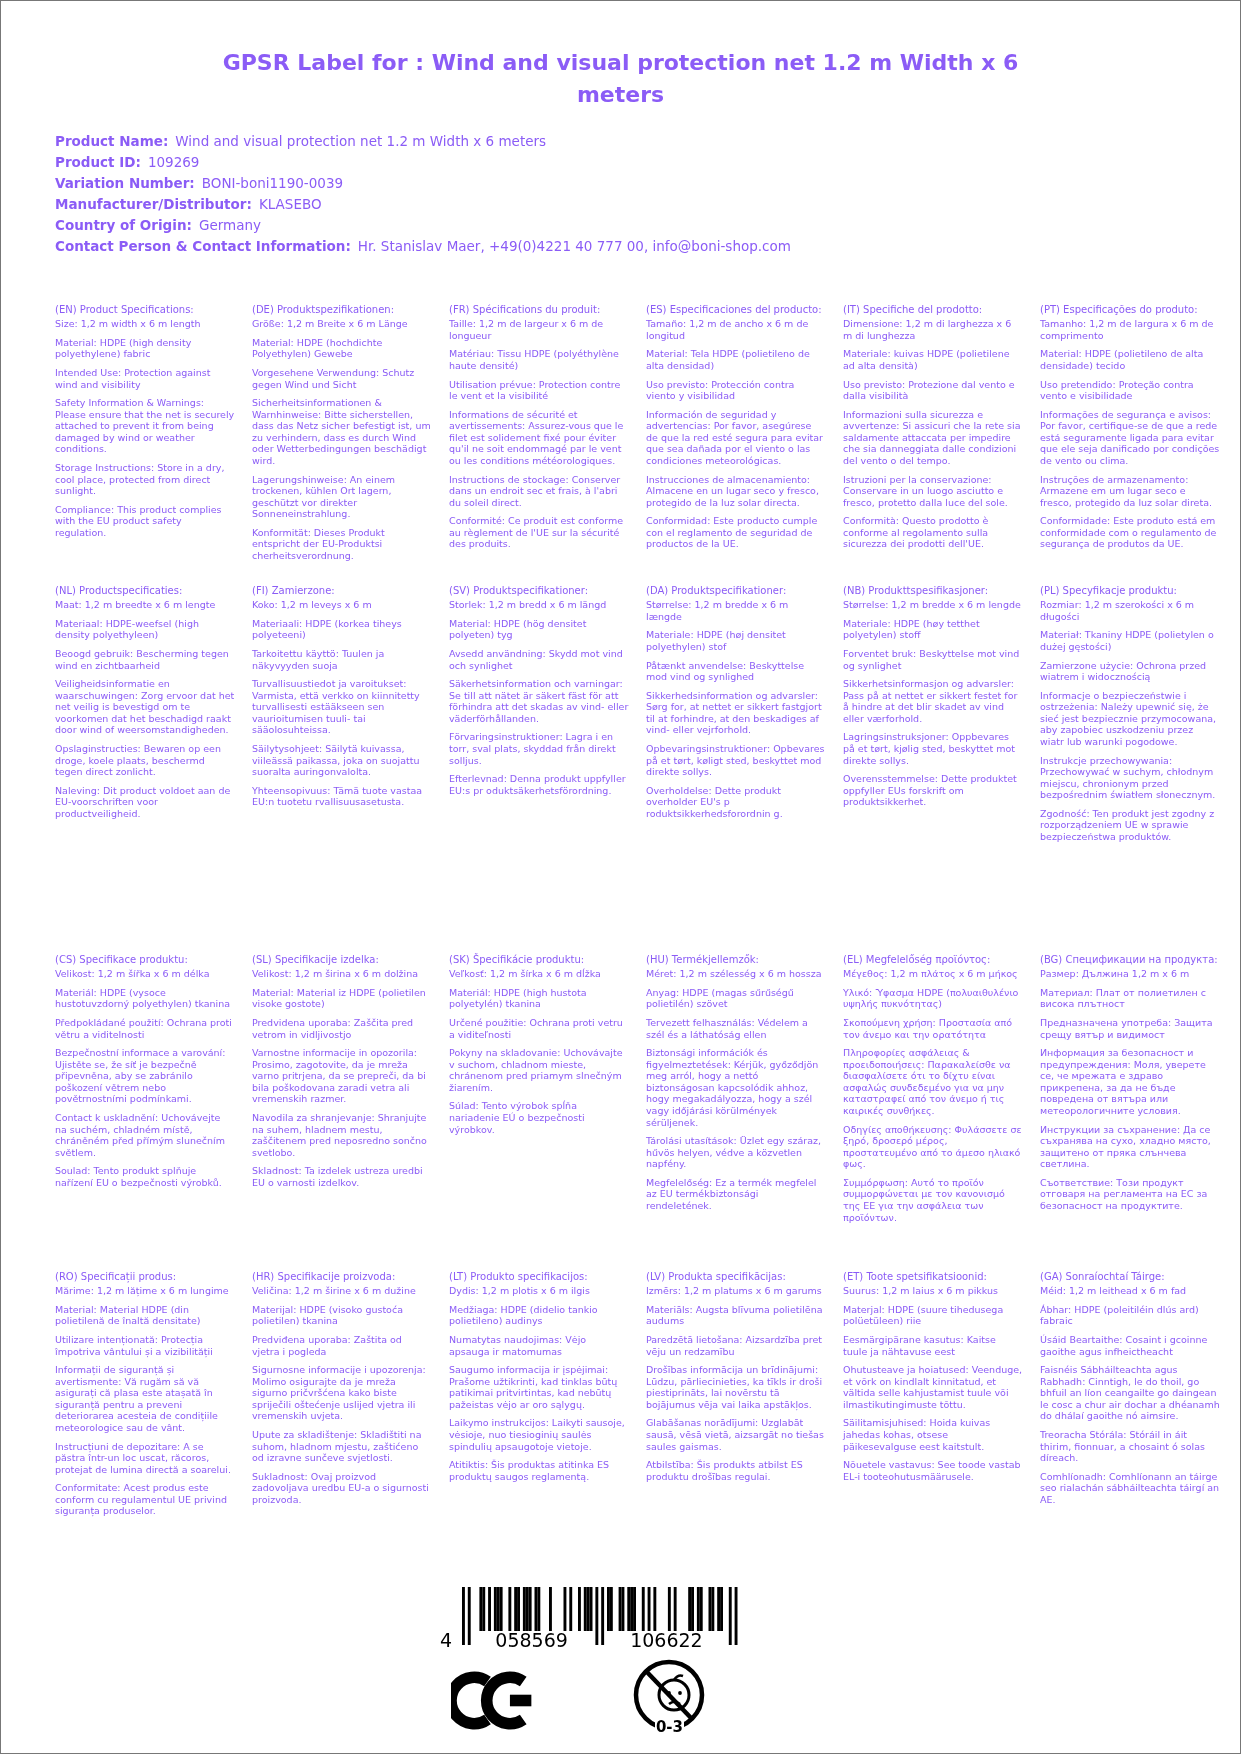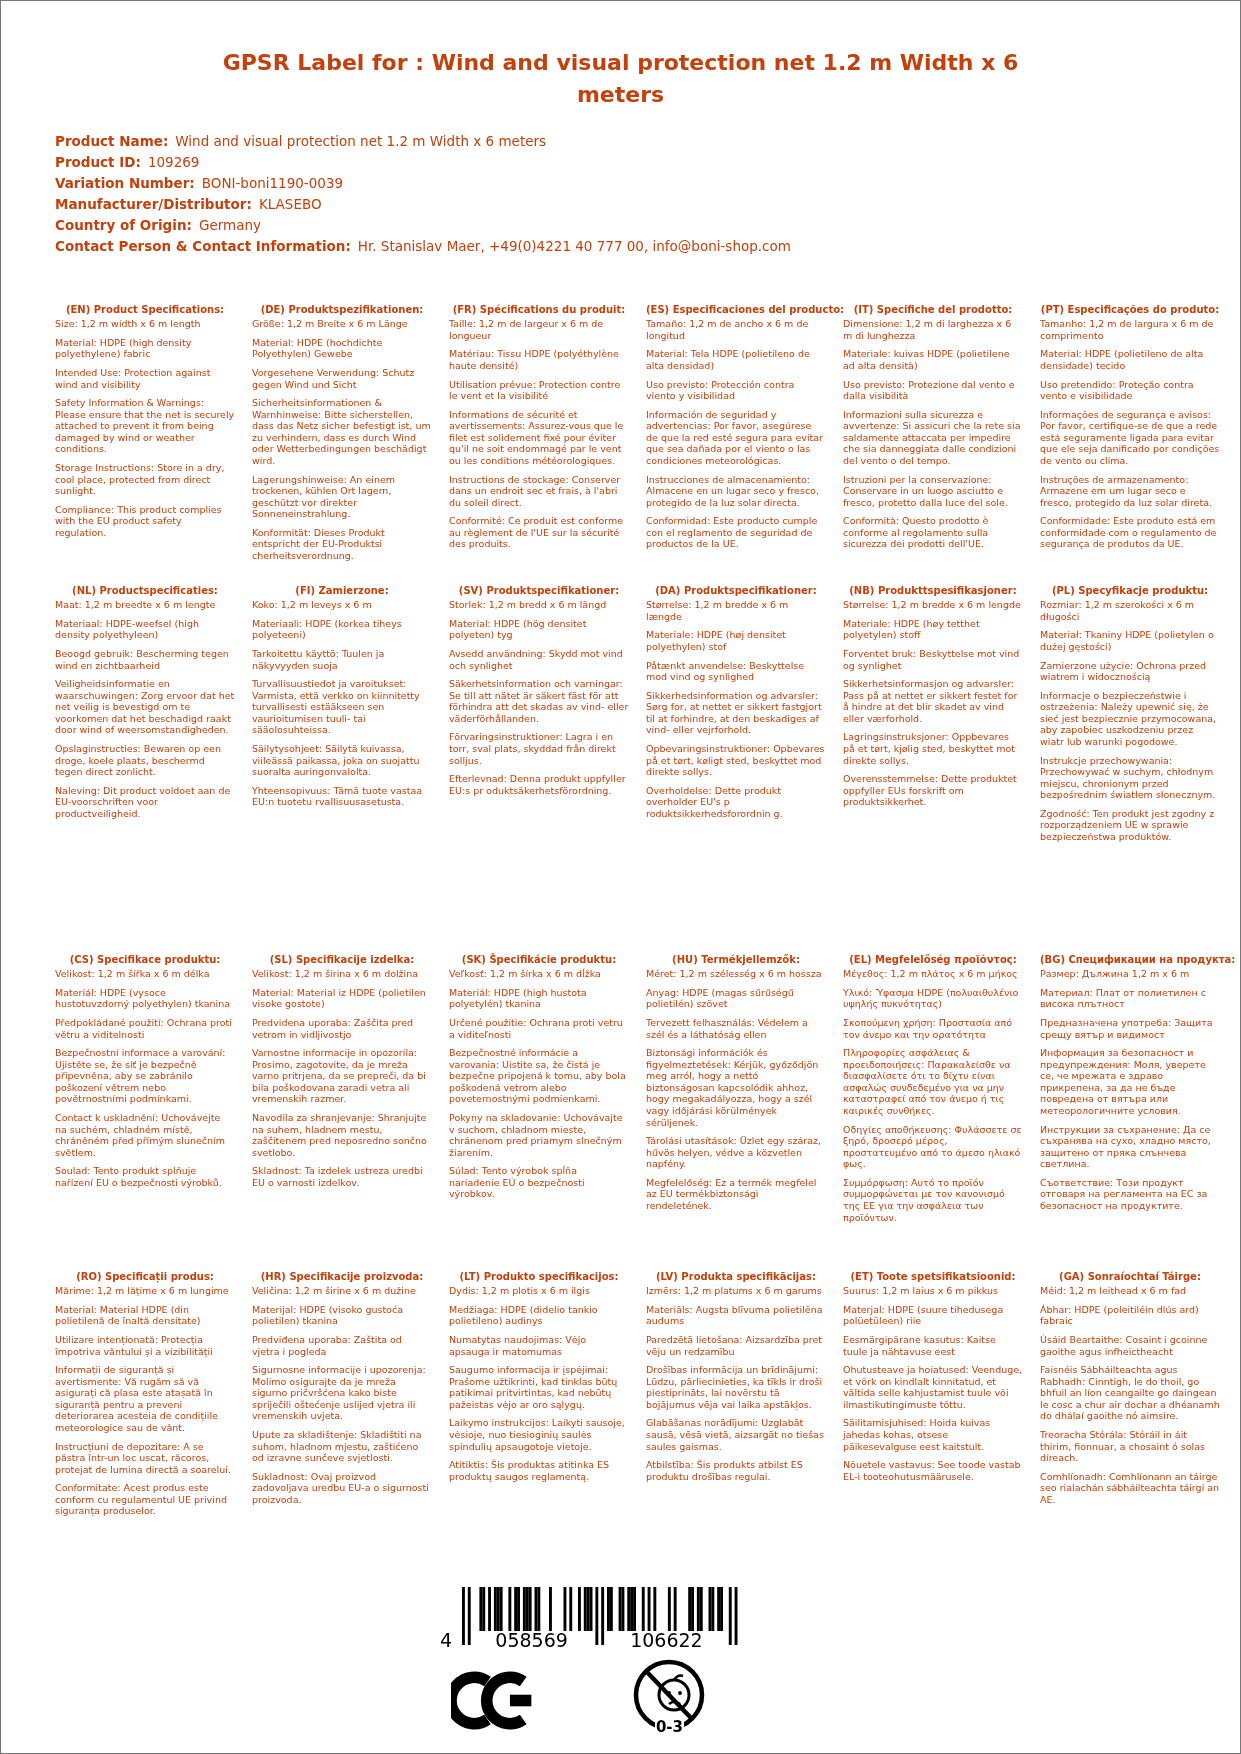--- a/index.html
+++ b/index.html
@@ -1,34 +1,34 @@
 <!DOCTYPE html>
 <html><head>
 <meta charset="utf-8">
 <style>
   html,body{margin:0;padding:0;background:#fff;}
   .page{
-    position:relative;width:1241px;height:1754px;background:#fff;color:#c2410c;
+    position:relative;width:1241px;height:1754px;background:#fff;color:#8b5cf6;
     font-family:"DejaVu Sans","Liberation Sans",sans-serif;overflow:hidden;
     border:1px solid #777;box-sizing:border-box;
   }
   .title{
     position:absolute;top:46px;left:0;right:0;margin:0 auto;max-width:840px;
     text-align:center;font-size:22px;font-weight:bold;line-height:1.45;
   }
   .info{position:absolute;top:130px;left:54px;font-size:13.5px;line-height:21px;}
   .info .row{white-space:nowrap;}
   .info .lbl{font-weight:bold;margin-right:7px;}
   .grid{
     position:absolute;top:303px;left:54px;width:1165px;
     display:grid;grid-template-columns:repeat(6,180px);column-gap:17px;
     grid-template-rows:minmax(281px,auto) minmax(369px,auto) minmax(317px,auto) auto;
   }
   .block{font-size:9.5px;line-height:1.22;}
-  .block h3{margin:0 0 2px 0;font-size:10px;white-space:nowrap;font-weight:bold;text-align:center;}
+  .block h3{margin:0 0 2px 0;font-size:10px;white-space:nowrap;font-weight:normal;}
   .block p{margin:0 0 7px 0;}
   .barcode{position:absolute;left:437px;top:1586px;}
   .ce{position:absolute;left:450px;top:1668px;}
   .age{position:absolute;left:630px;top:1656px;}
   svg text{font-family:"DejaVu Sans","Liberation Sans",sans-serif;}
 </style>
 </head>
 <body>
 
 <div class="page">
@@ -169,21 +169,20 @@
         <p>Predvidena uporaba: Zaščita pred vetrom in vidljivostjo</p>
         <p>Varnostne informacije in opozorila: Prosimo, zagotovite, da je mreža varno pritrjena, da se prepreči, da bi bila poškodovana zaradi vetra ali vremenskih razmer.</p>
         <p>Navodila za shranjevanje: Shranjujte na suhem, hladnem mestu, zaščitenem pred neposredno sončno svetlobo.</p>
         <p>Skladnost: Ta izdelek ustreza uredbi EU o varnosti izdelkov.</p>
       </div>
       <div class="block">
         <h3>(SK) Špecifikácie produktu:</h3>
         <p>Veľkosť: 1,2 m šírka x 6 m dĺžka</p>
         <p>Materiál: HDPE (high hustota polyetylén) tkanina</p>
         <p>Určené použitie: Ochrana proti vetru a viditeľnosti</p>
-        <p>Bezpečnostné informácie a varovania: Uistite sa, že čistá je bezpečne pripojená k tomu, aby bola poškodená vetrom alebo poveternostnými podmienkami.</p>
         <p>Pokyny na skladovanie: Uchovávajte v suchom, chladnom mieste, chránenom pred priamym slnečným žiarením.</p>
         <p>Súlad: Tento výrobok spĺňa nariadenie EÚ o bezpečnosti výrobkov.</p>
       </div>
       <div class="block">
         <h3>(HU) Termékjellemzők:</h3>
         <p>Méret: 1,2 m szélesség x 6 m hossza</p>
         <p>Anyag: HDPE (magas sűrűségű polietilén) szövet</p>
         <p>Tervezett felhasználás: Védelem a szél és a láthatóság ellen</p>
         <p>Biztonsági információk és figyelmeztetések: Kérjük, győződjön meg arról, hogy a nettó biztonságosan kapcsolódik ahhoz, hogy megakadályozza, hogy a szél vagy időjárási körülmények sérüljenek.</p>
         <p>Tárolási utasítások: Üzlet egy száraz, hűvös helyen, védve a közvetlen napfény.</p>

